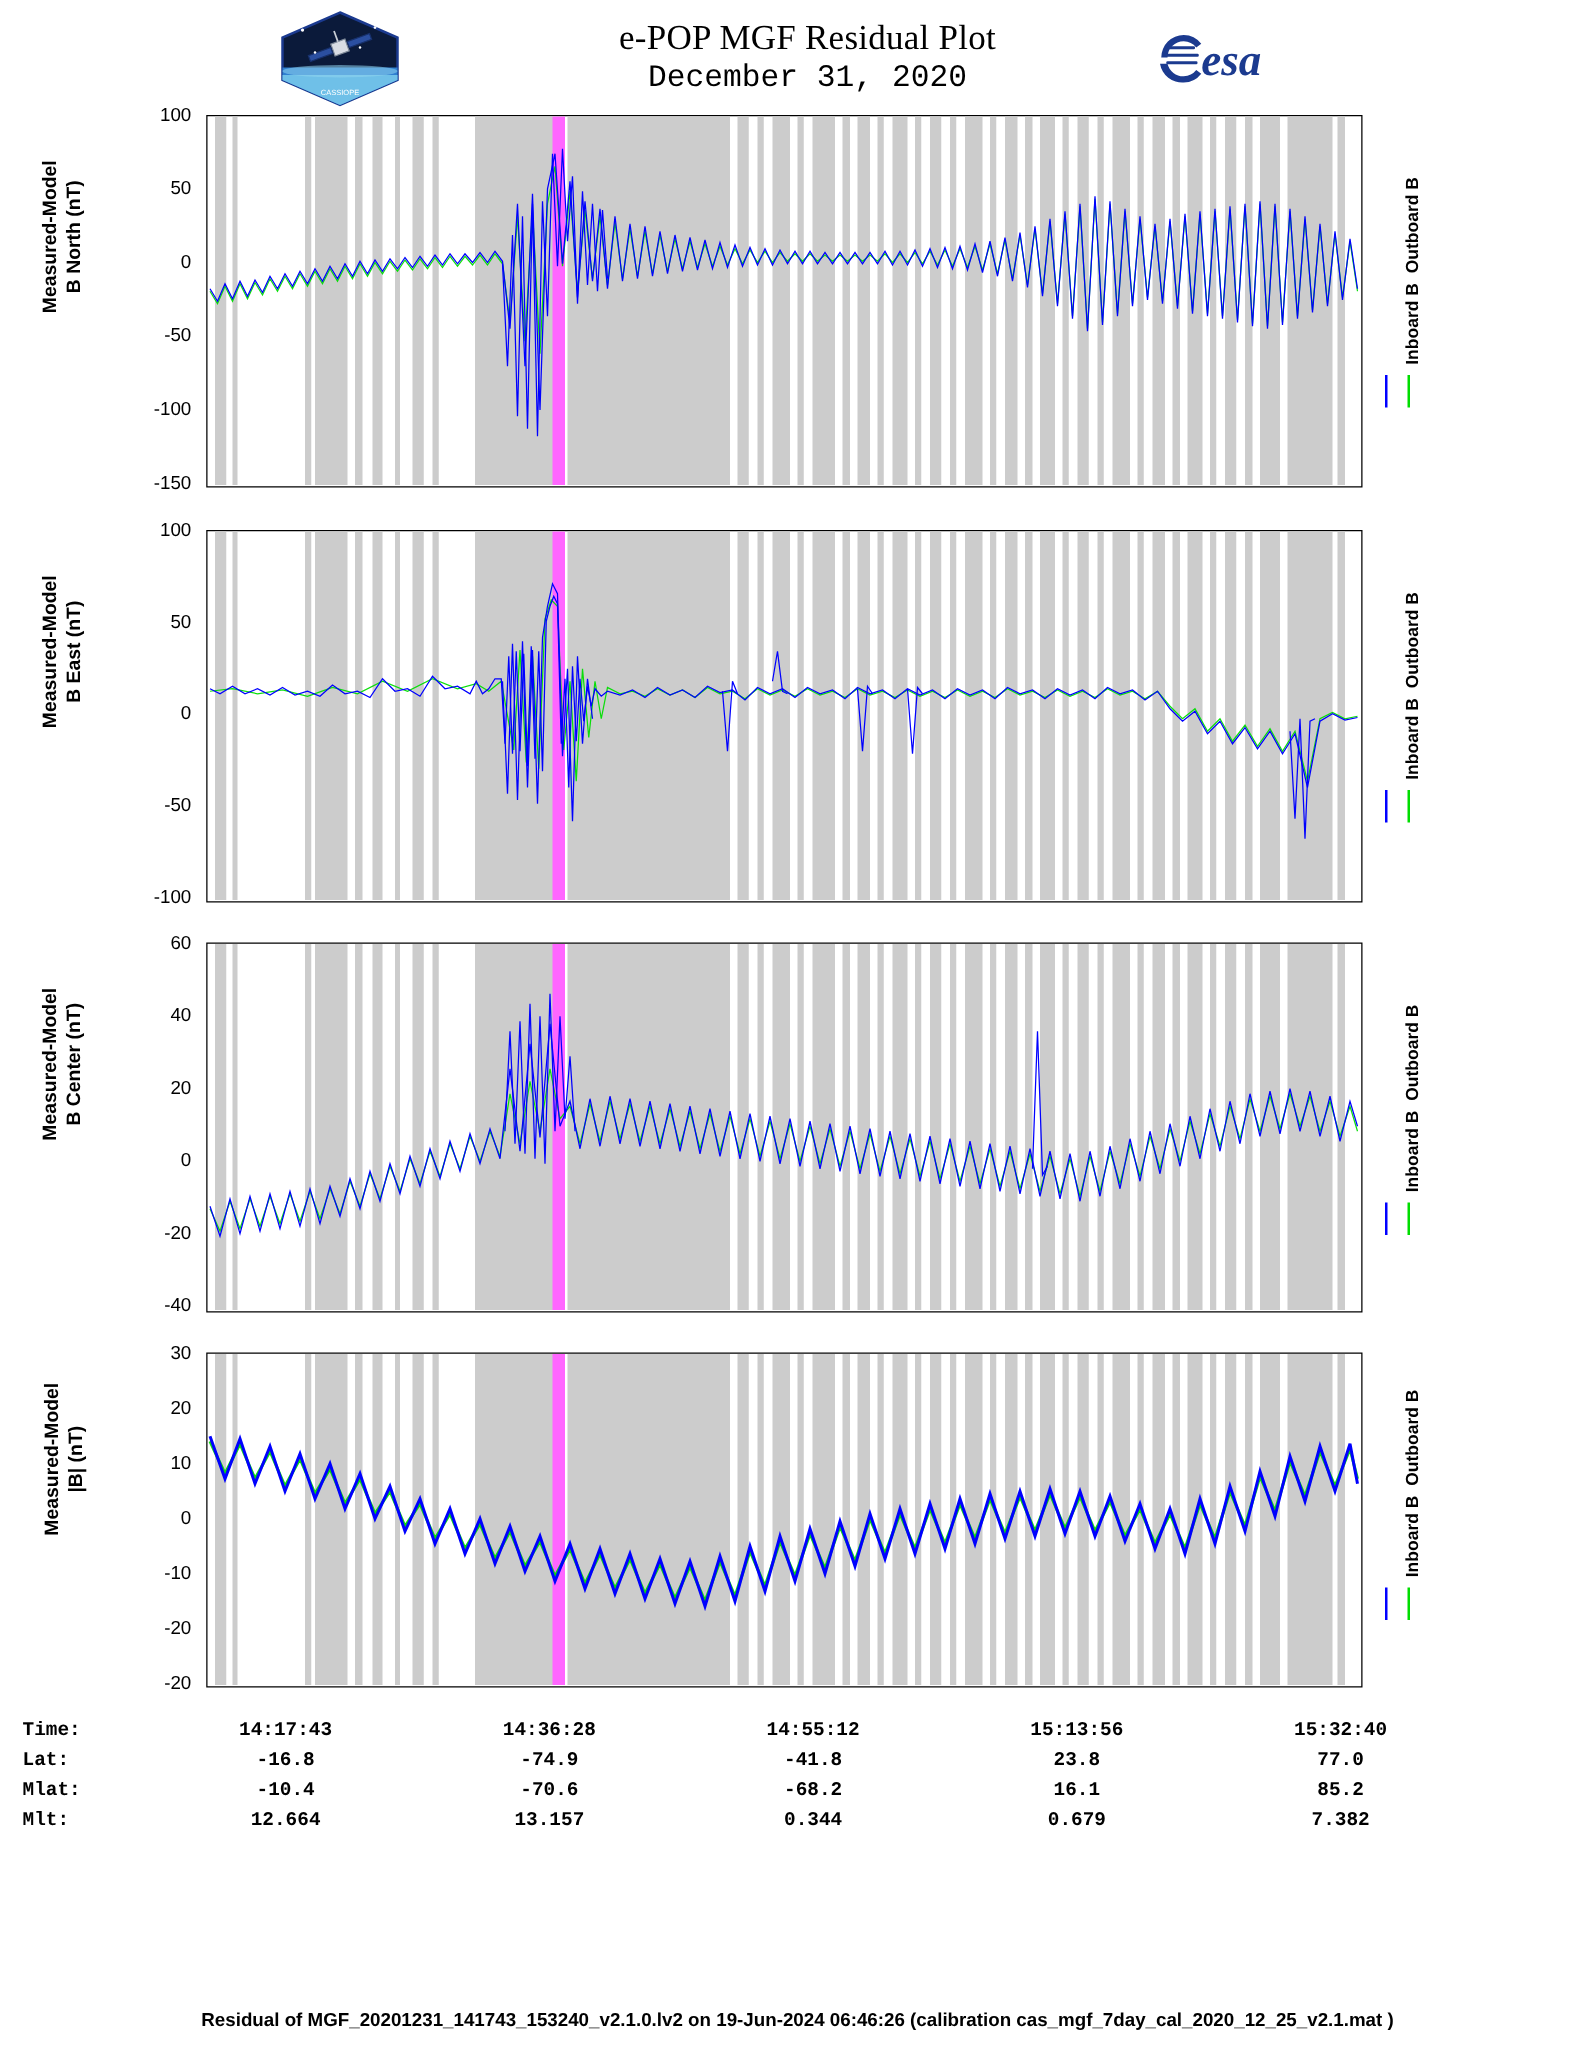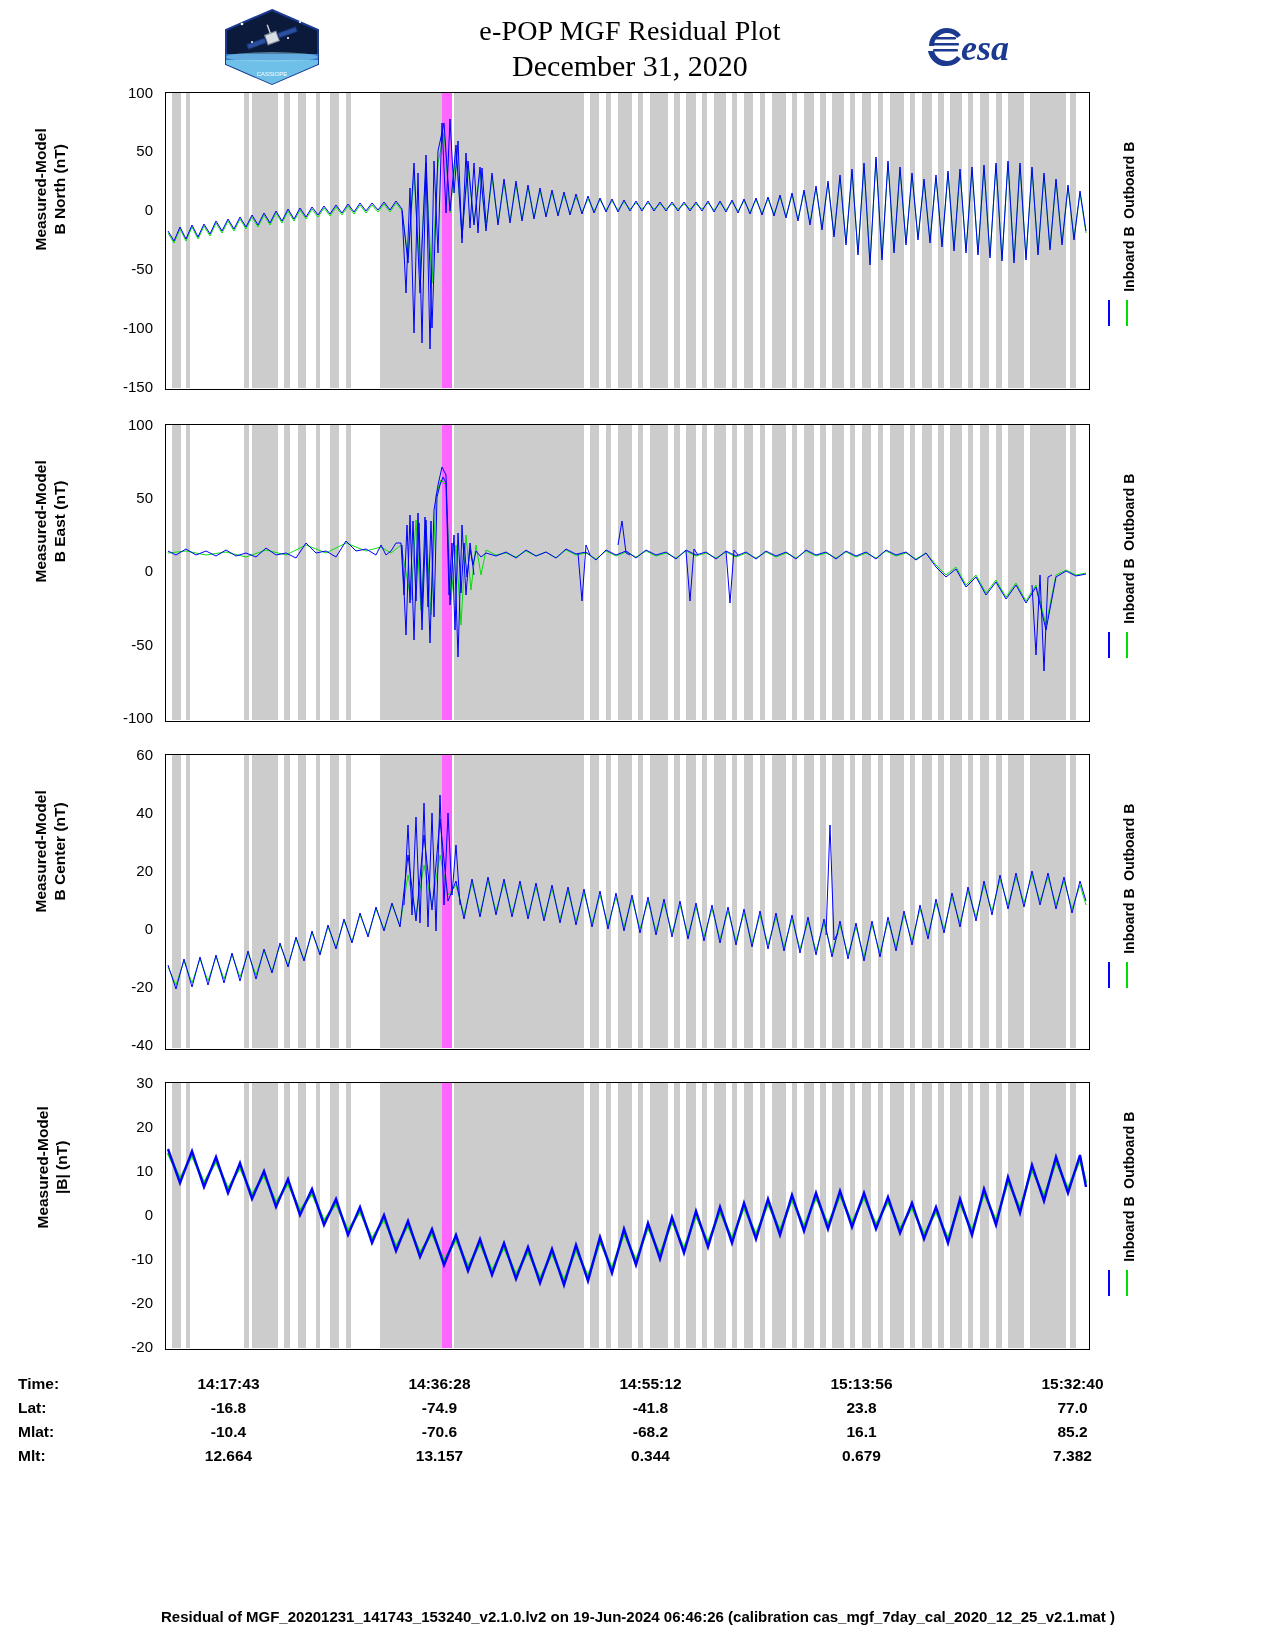--- a/index.html
+++ b/index.html
@@ -23,33 +23,34 @@
 
   
   .header {
     position: absolute;
     left: 0; top: 0;
     width: 1275px;
     height: 90px;
   }
   .title-block {
     position: absolute;
-    left: 330px;
+    left: 346px;
     top: 14px;
     width: 600px;
     text-align: center;
     font-family: "Liberation Serif", serif;
     line-height: 1.22;
   }
   .title-main {
     font-size: 28px;
     letter-spacing: 0.2px;
   }
   .title-sub {
-    font-size: 30px;
+    font-size: 25px;
+    font-family: Liberation Mono, monospace;
   }
   .mission-logo {
     position: absolute;
     left: 222px;
     top: 8px;
     width: 100px;
     height: 78px;
   }
   .esa-logo {
     position: absolute;
@@ -123,20 +124,21 @@
     font-size: 15.5px;
     font-weight: bold;
   }
   .datatable table {
     border-collapse: collapse;
     width: 1160px;
   }
   .datatable td {
     padding: 3px 0 3px 0;
     white-space: nowrap;
+    font-family: Liberation Mono, monospace;
   }
   .dt-key { width: 105px; text-align: left; }
   .dt-v { width: 211px; text-align: center; }
 
   .footer {
     position: absolute;
     left: 8px;
     top: 1608px;
     width: 1260px;
     text-align: center;

